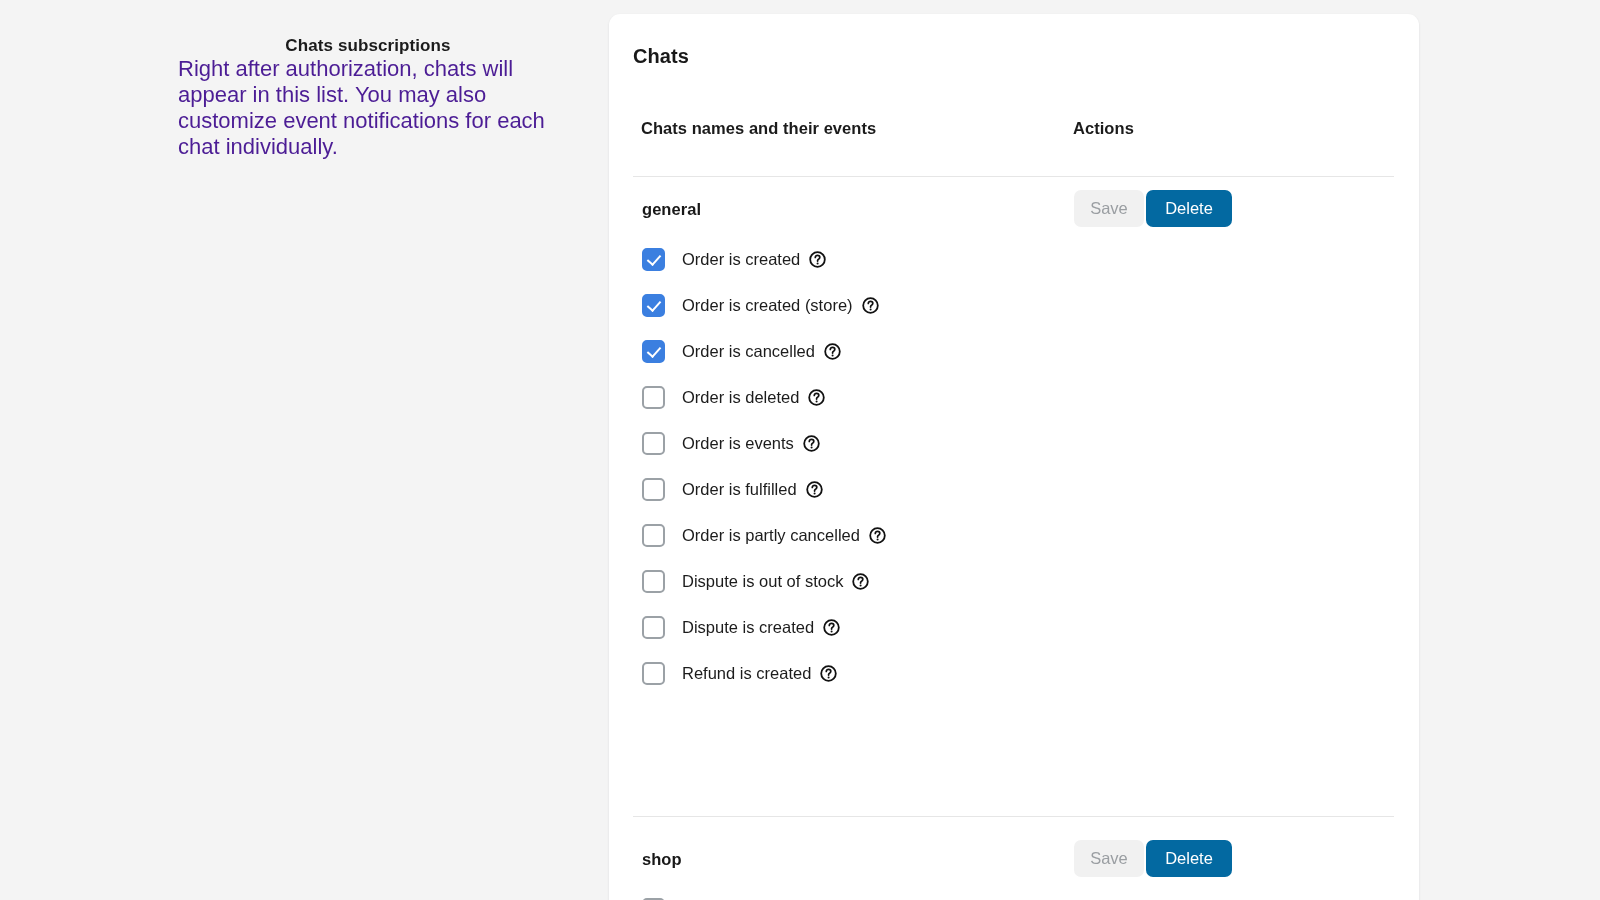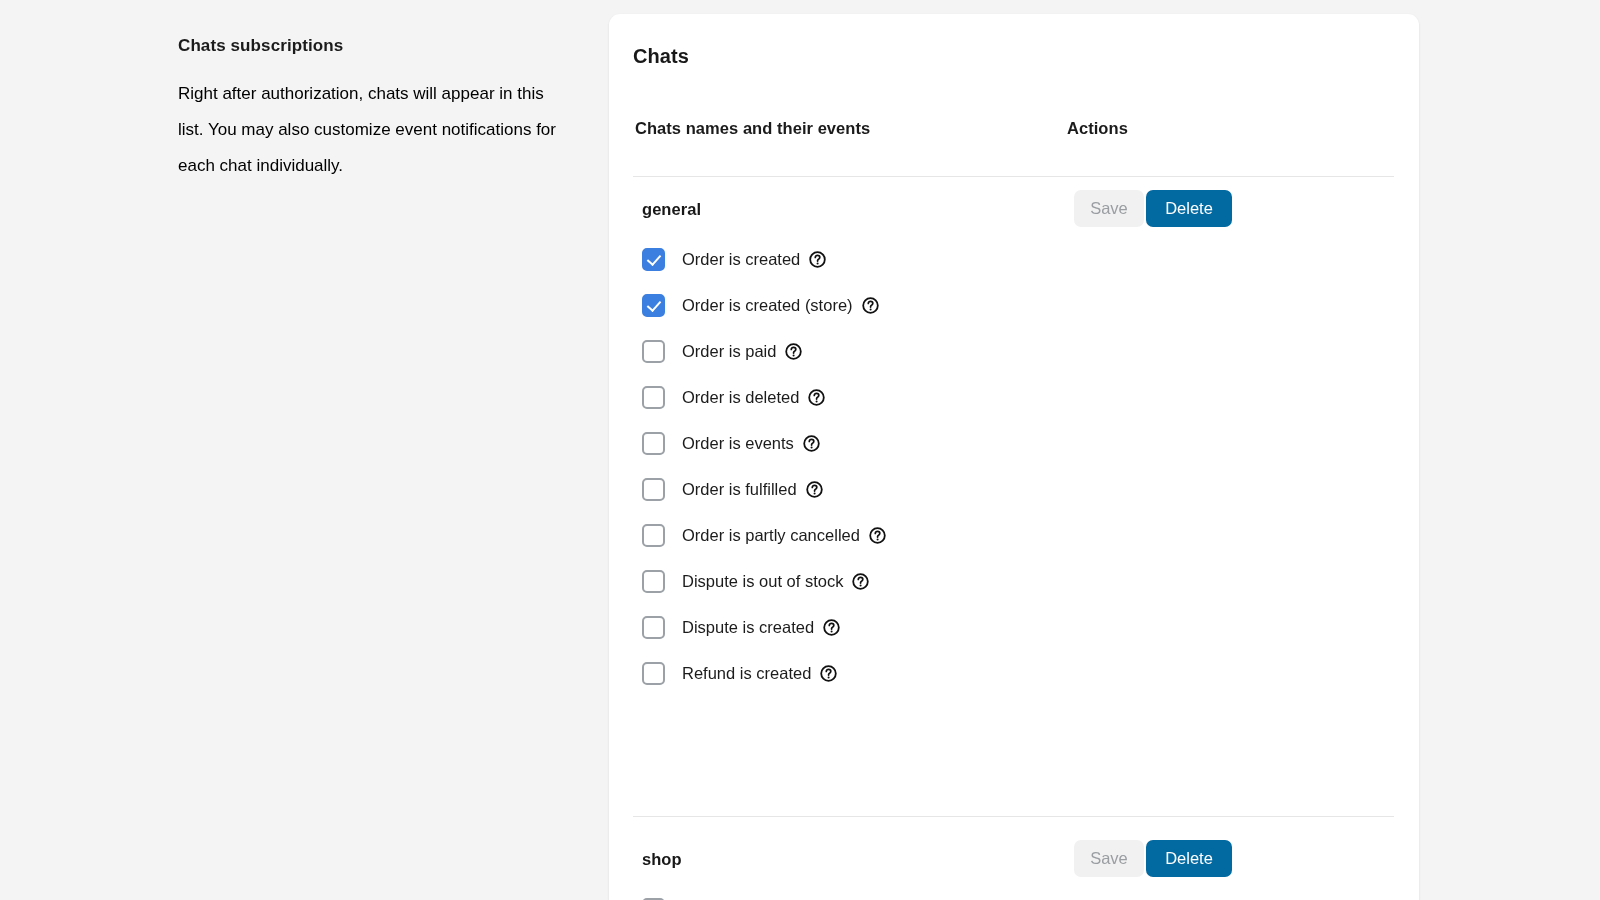--- a/index.html
+++ b/index.html
@@ -28,27 +28,27 @@
     left: 178px;
     top: 36px;
     width: 380px;
   }
 
   .side-title {
     font-size: 17px;
     font-weight: bold;
     color: #1b1b1b;
     letter-spacing: 0.1px;
-    margin-bottom: 20px;
+    text-align: center;
   }
 
   .side-desc {
-    font-size: 17px;
-    line-height: 36px;
-    color: #000000;
+    font-size: 22px;
+    line-height: 26px;
+    color: #4c1d95;
   }
 
   
   .card {
     position: absolute;
     left: 609px;
     top: 14px;
     width: 810px;
     height: 920px;
     background: #ffffff;
@@ -62,21 +62,21 @@
     left: 24px;
     top: 31px;
     font-size: 20px;
     font-weight: bold;
     color: #191919;
     letter-spacing: 0.1px;
   }
 
   .table-head {
     position: absolute;
-    left: 17px;
+    left: 23px;
     top: 105px;
     width: 762px;
     height: 50px;
   }
 
   .th {
     position: absolute;
     top: 0;
     font-size: 16.5px;
     font-weight: bold;
@@ -258,22 +258,22 @@
               <span class="event-label">Order is created (store)</span>
               <span class="help-icon">
   <svg viewBox="0 0 20 20" width="17" height="17" aria-hidden="true">
     <circle cx="10" cy="10" r="8.6" fill="none" stroke="#111111" stroke-width="2.1"></circle>
     <path d="M7.4 7.6c0-1.5 1.2-2.5 2.7-2.5 1.5 0 2.6 1 2.6 2.3 0 1.1-.6 1.7-1.5 2.3-.8.5-1.1.9-1.1 1.7v.4" fill="none" stroke="#111111" stroke-width="2.05" stroke-linecap="round"></path>
     <circle cx="10.1" cy="14.6" r="1.2" fill="#111111"></circle>
   </svg>
 </span>
             </div>
             <div class="event-row">
-              <span class="cbox off"></span>
-              <span class="event-label">Order is paid</span>
+              <span class="cbox on"></span>
+              <span class="event-label">Order is cancelled</span>
               <span class="help-icon">
   <svg viewBox="0 0 20 20" width="17" height="17" aria-hidden="true">
     <circle cx="10" cy="10" r="8.6" fill="none" stroke="#111111" stroke-width="2.1"></circle>
     <path d="M7.4 7.6c0-1.5 1.2-2.5 2.7-2.5 1.5 0 2.6 1 2.6 2.3 0 1.1-.6 1.7-1.5 2.3-.8.5-1.1.9-1.1 1.7v.4" fill="none" stroke="#111111" stroke-width="2.05" stroke-linecap="round"></path>
     <circle cx="10.1" cy="14.6" r="1.2" fill="#111111"></circle>
   </svg>
 </span>
             </div>
             <div class="event-row">
               <span class="cbox off"></span>

